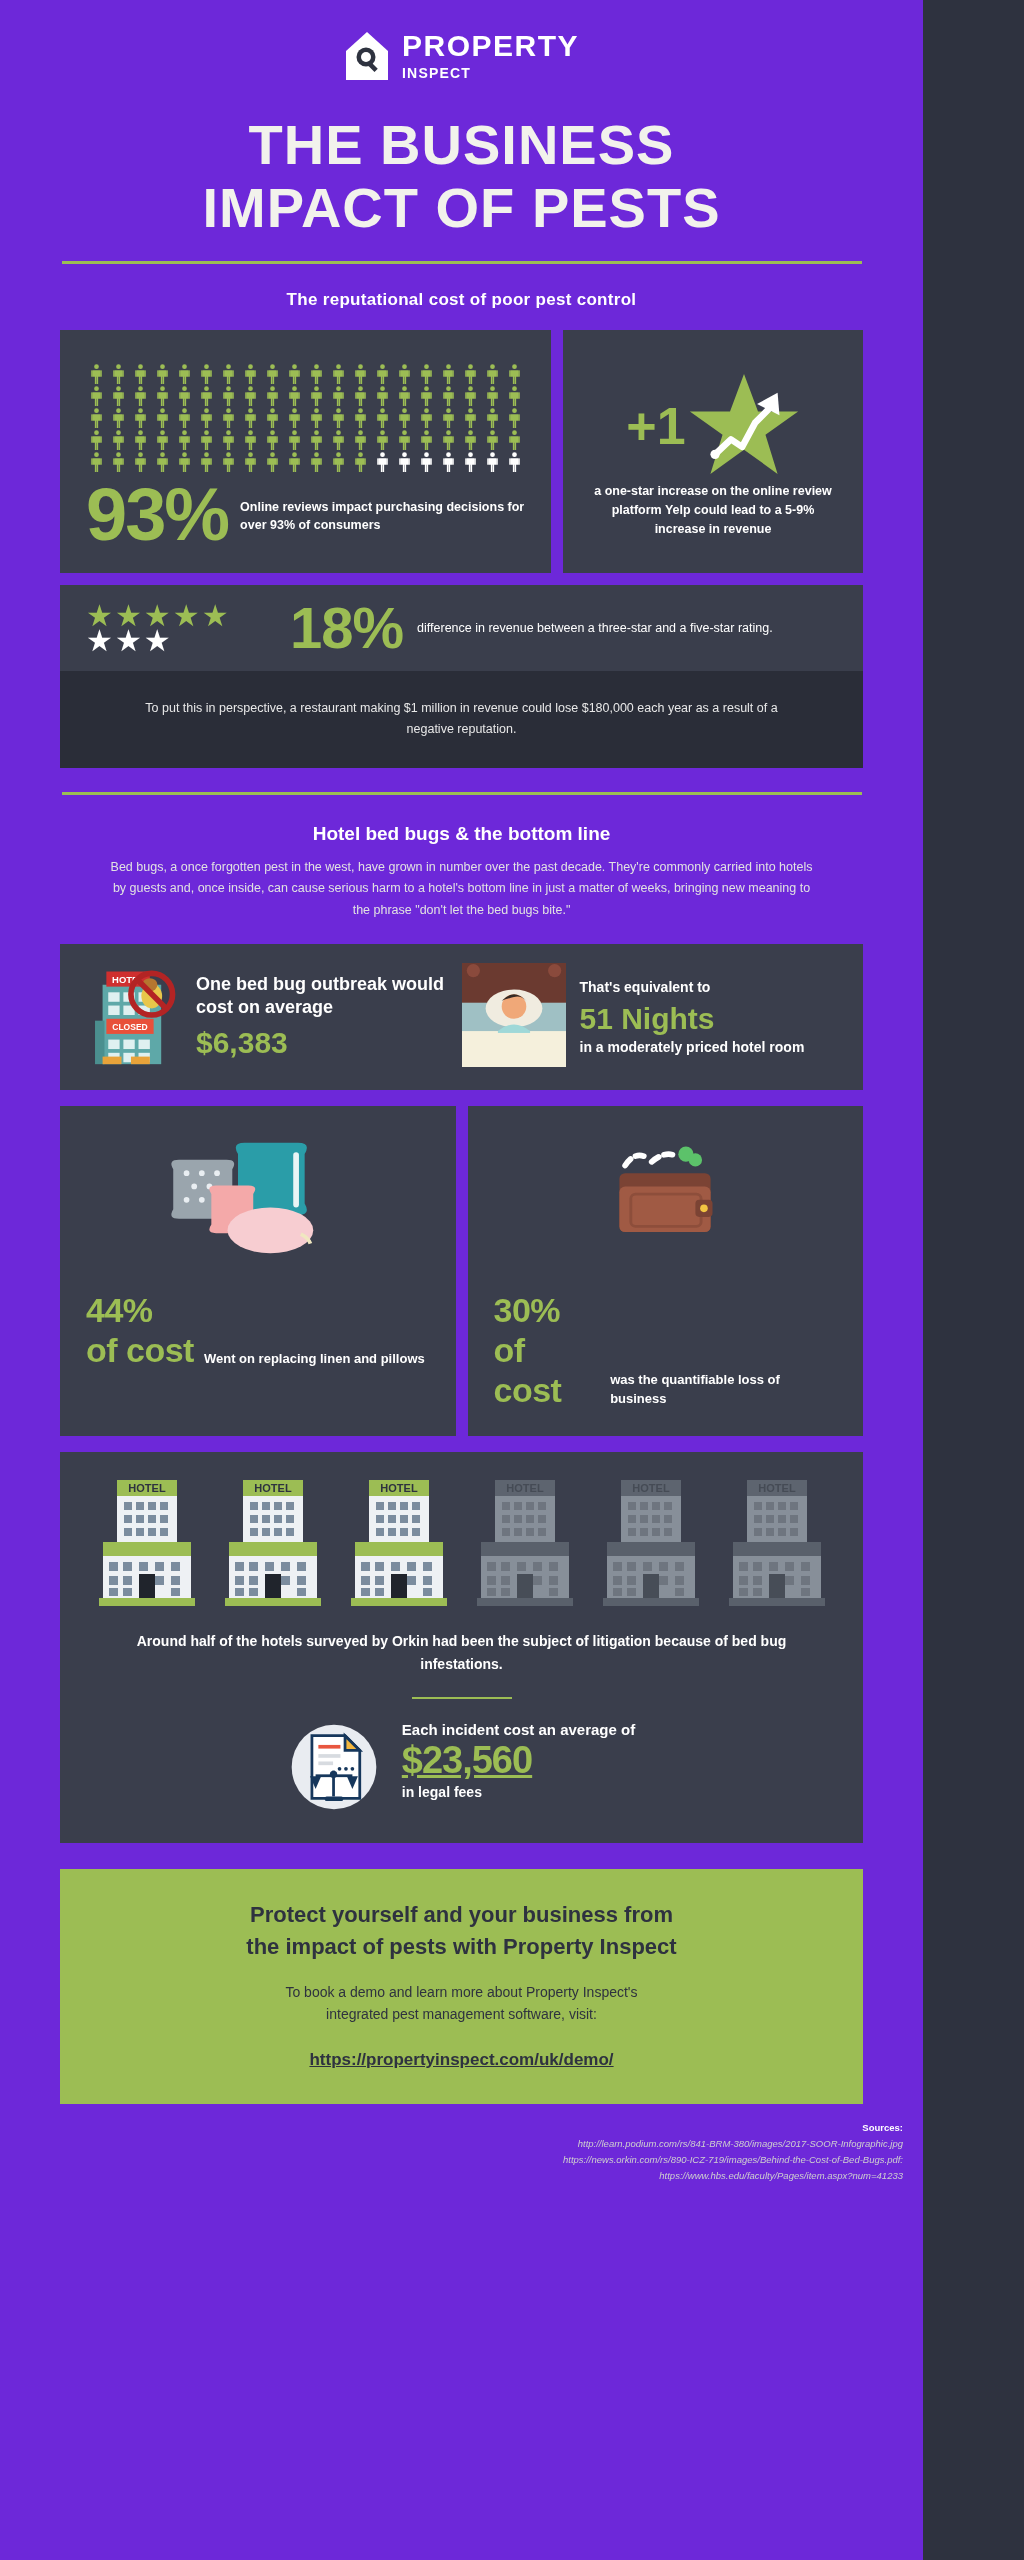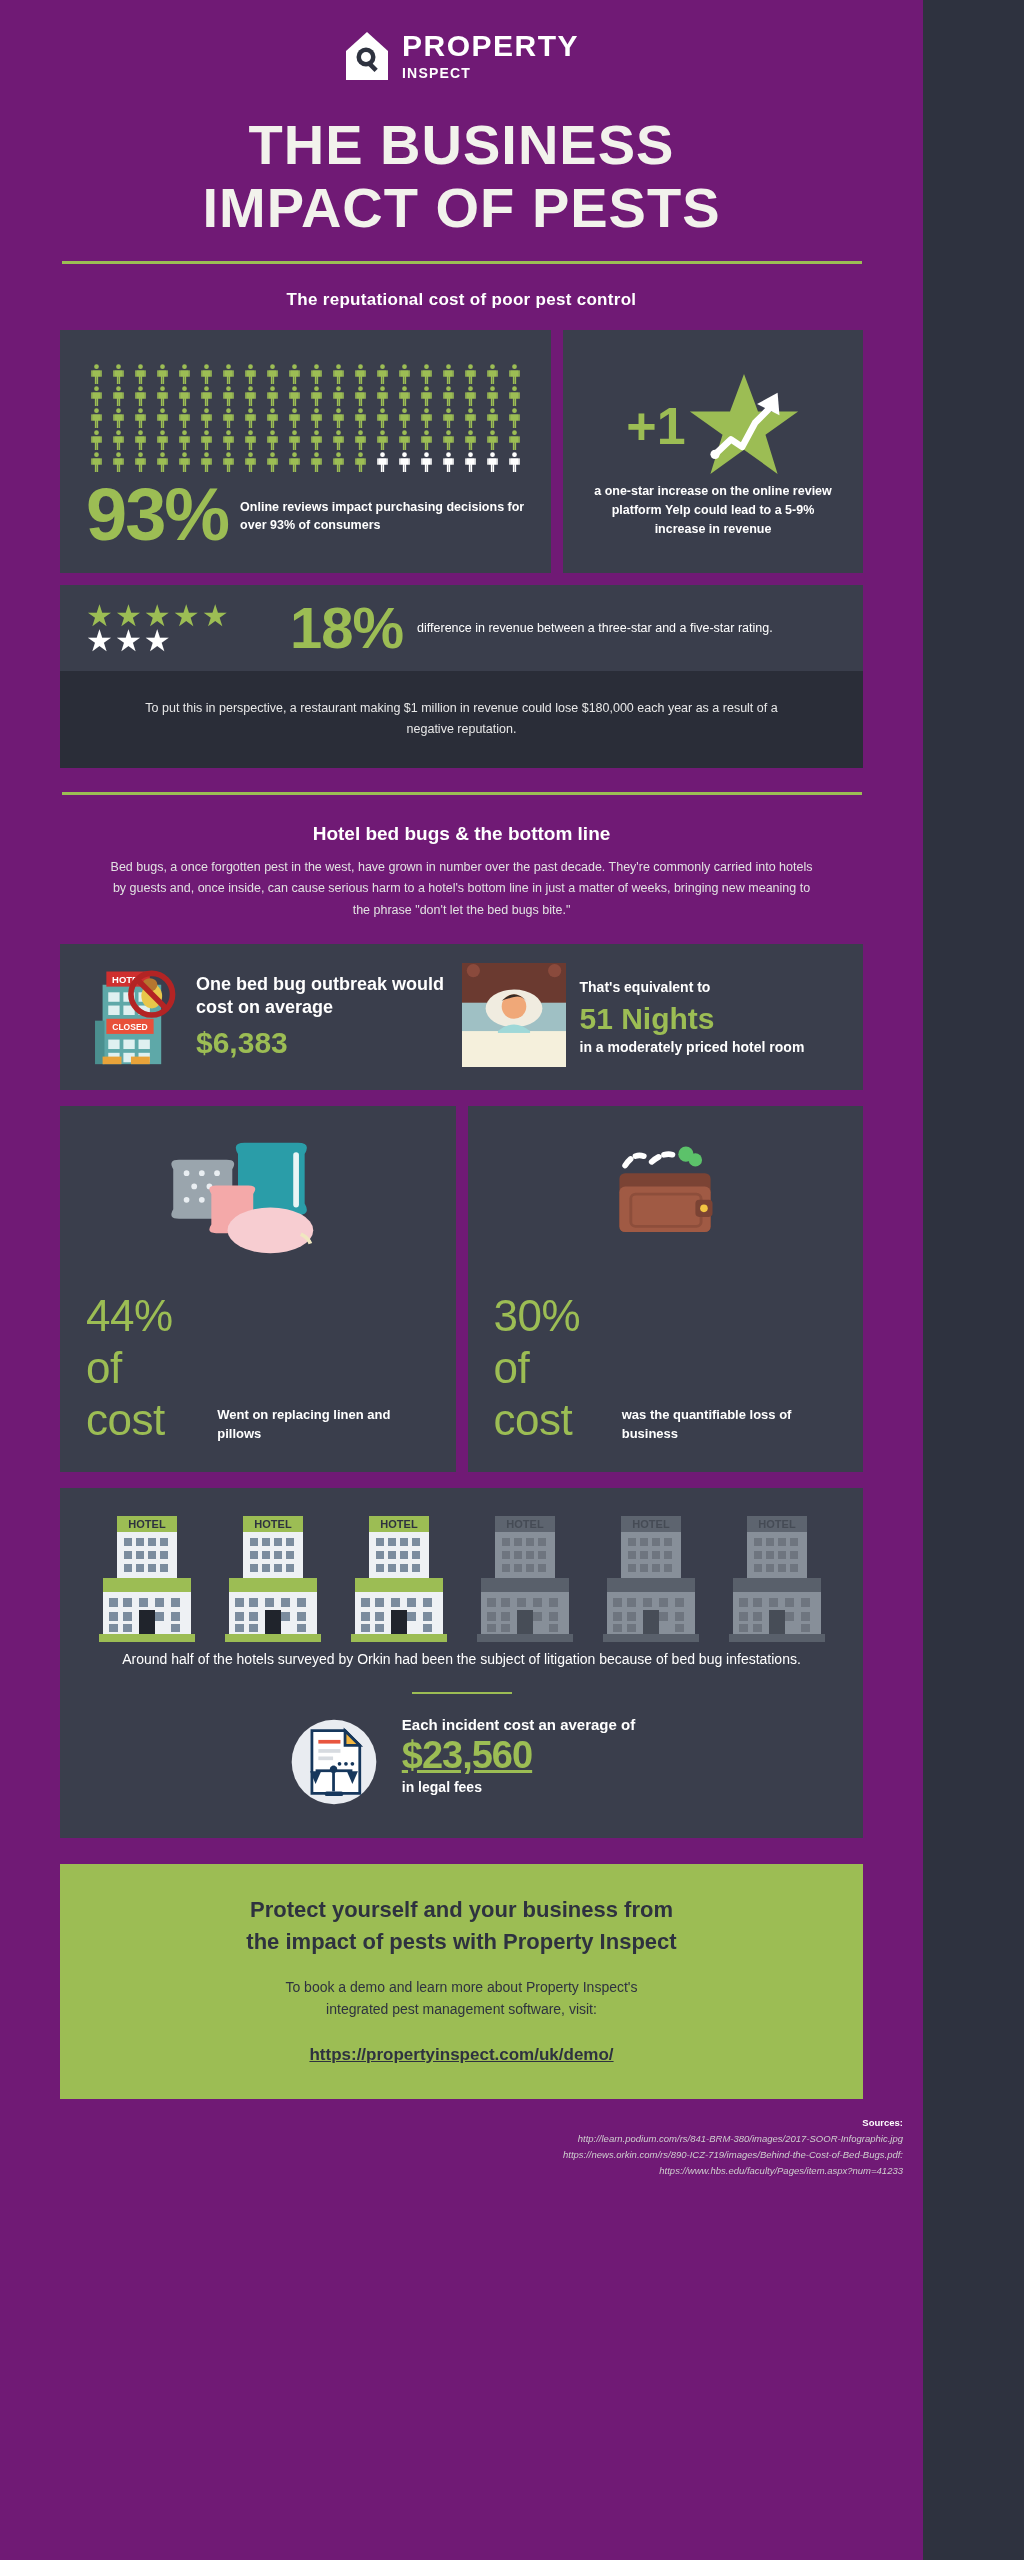--- a/index.html
+++ b/index.html
@@ -4,21 +4,21 @@
 <style>
   * { box-sizing: border-box; margin: 0; padding: 0; }
   html, body {
     width: 1024px;
     background: #2e323f;
     font-family: "Liberation Sans", sans-serif;
   }
   .page {
     width: 923px;
     min-height: 2560px;
-    background: #701a75;
+    background: #6d28d9;
     position: relative;
     padding-bottom: 8px;
   }
 
   
   .logo-wrap {
     display: flex;
     justify-content: center;
     align-items: center;
     padding-top: 30px;
@@ -155,30 +155,30 @@
   .cost-text { color: #ffffff; font-size: 18px; font-weight: bold; line-height: 1.3; }
   .cost-big { color: #9cbd54; font-size: 30px; font-weight: bold; line-height: 1.25; margin-top: 4px; }
   .cost-small { color: #ffffff; font-size: 14px; font-weight: bold; line-height: 1.3; }
 
   
   .split-row { margin-top: 16px; }
   .split-card { flex: 1; padding: 22px 26px 26px; display: flex; flex-direction: column; }
   .split-art { height: 136px; display: flex; align-items: center; justify-content: center; }
   .split-stat { display: flex; align-items: flex-end; gap: 10px; margin-top: 26px; }
   .split-pct {
-    color: #9cbd54; font-size: 44px; font-weight: normal; line-height: 1.18; letter-spacing: -.5px;
+    color: #9cbd54; font-size: 34px; font-weight: bold; line-height: 1.18; letter-spacing: -.5px;
   }
   .split-note { color: #fff; font-size: 13px; font-weight: bold; line-height: 1.45; padding-bottom: 2px; }
 
   
   .hotels-card { margin-top: 16px; padding: 22px 26px 26px; }
   .hotels-row { display: flex; justify-content: center; gap: 22px; }
   .hotels-caption {
-    text-align: center; color: #ffffff; font-size: 14px; font-weight: normal;
-    line-height: 1.6; padding: 0 30px;
+    text-align: center; color: #ffffff; font-size: 14px; font-weight: bold;
+    line-height: 1.6; margin-top: 18px; padding: 0 30px;
   }
   .mini-rule { width: 100px; height: 2px; background: #9cbd54; margin: 22px auto 0; }
 
   .legal-row { display: flex; align-items: flex-start; justify-content: center; gap: 22px; margin-top: 22px; }
   .legal-text {}
   .legal-lead { color: #ffffff; font-size: 15px; font-weight: bold; }
   .legal-big { color: #9cbd54; font-size: 38px; font-weight: bold; line-height: 1.2; letter-spacing: -1px; }
   .legal-sub { color: #ffffff; font-size: 14px; font-weight: bold; }
 
   

